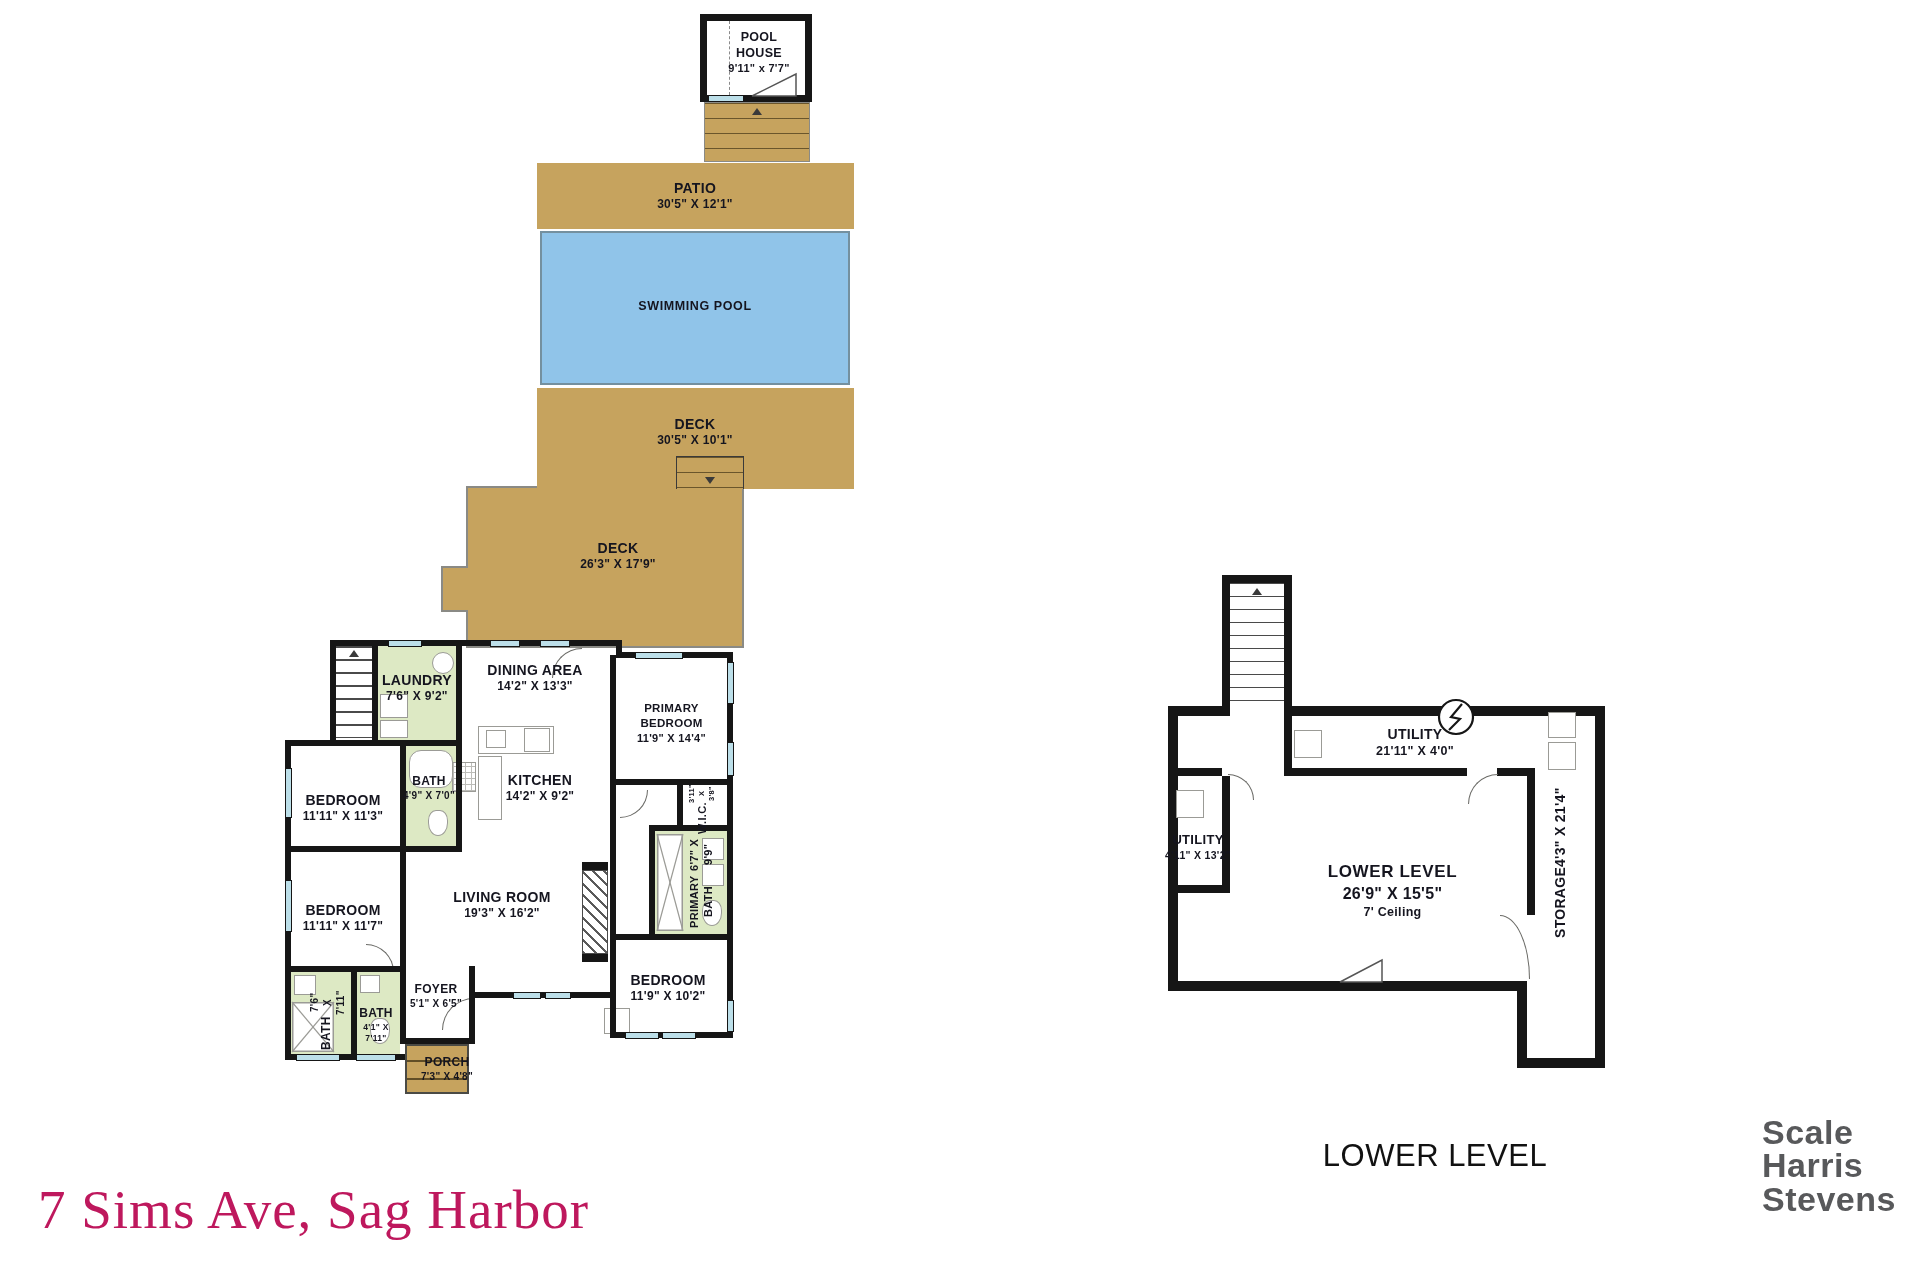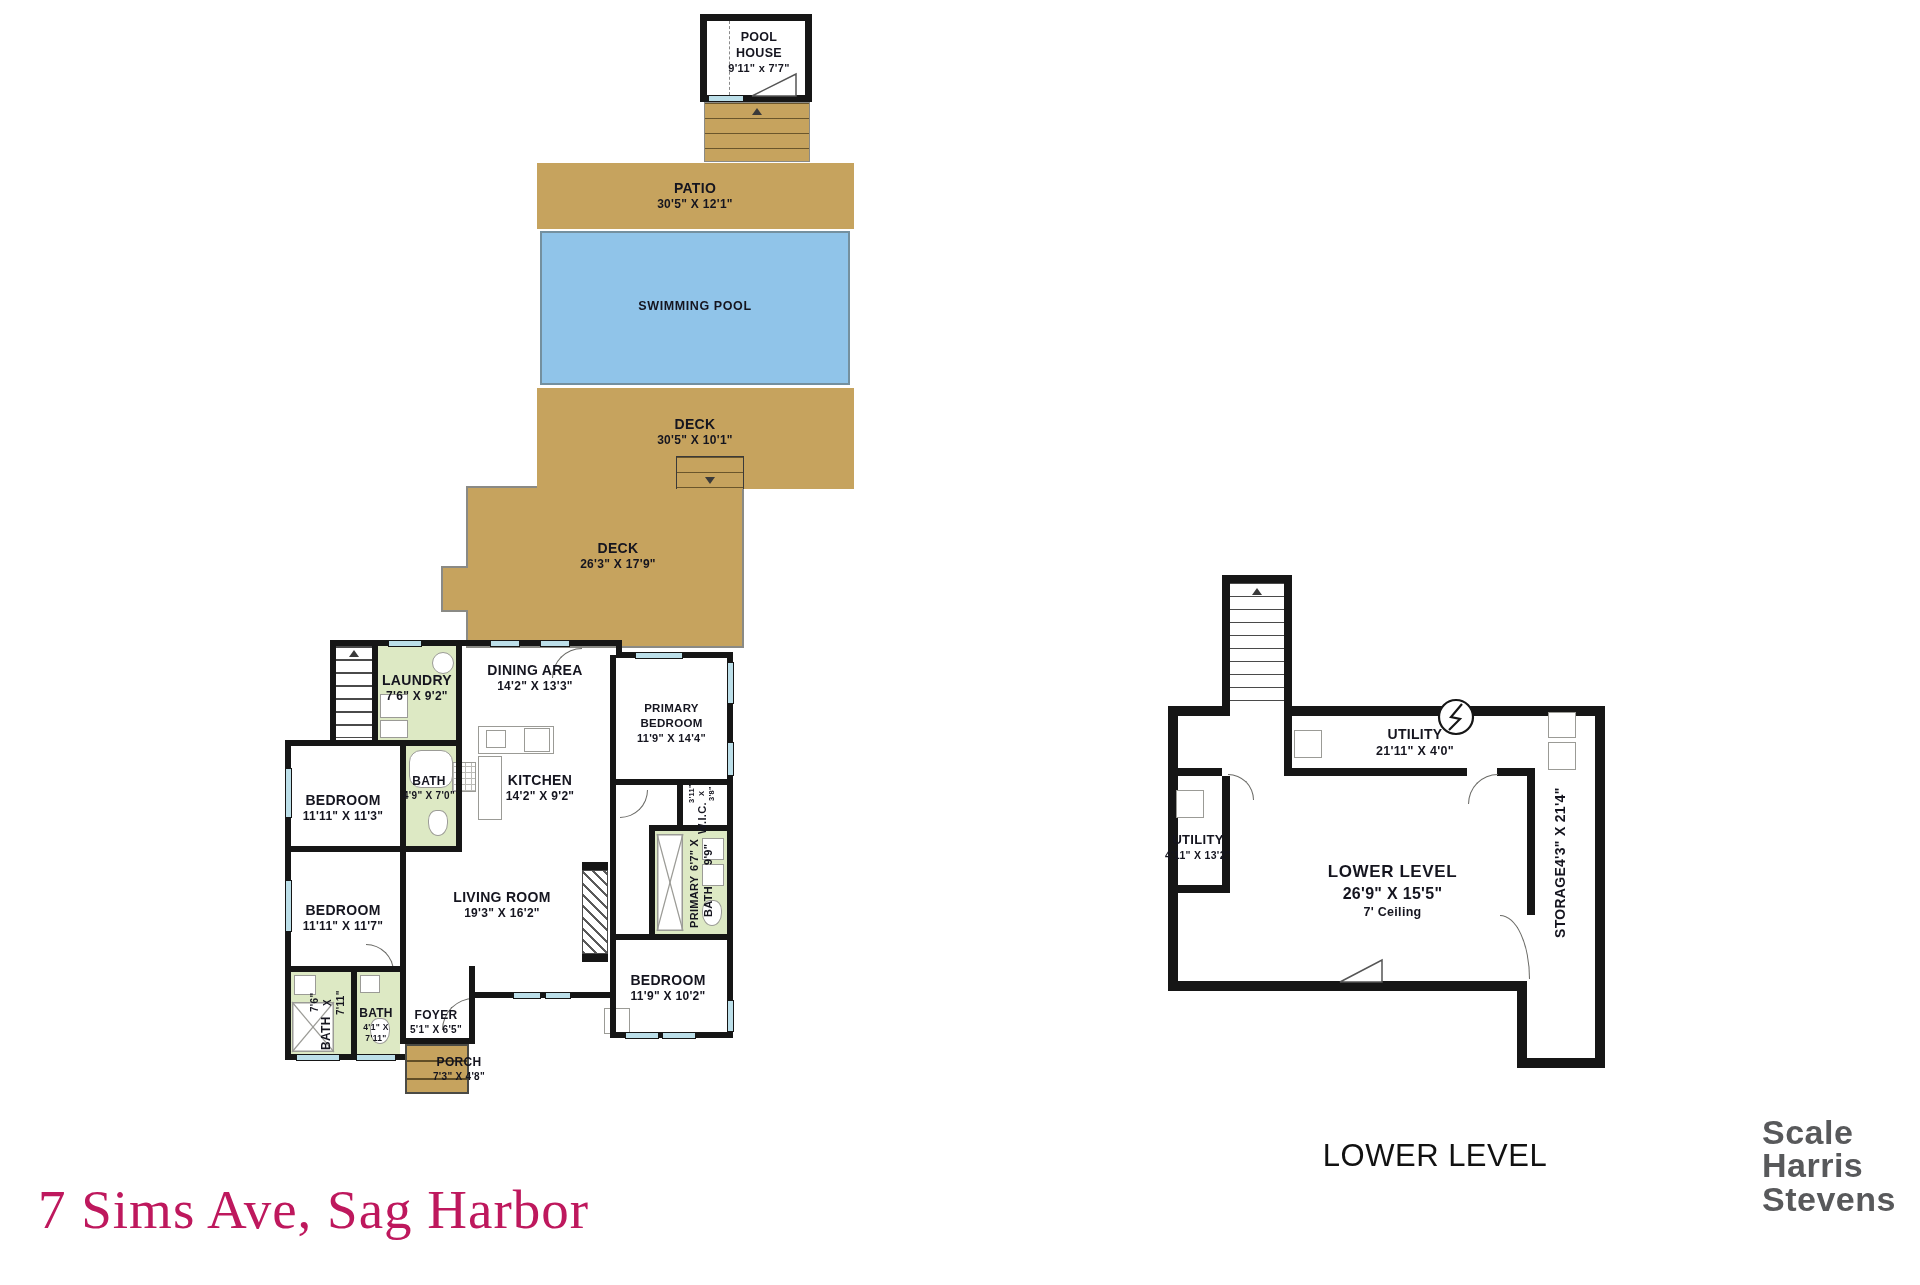--- a/index.html
+++ b/index.html
@@ -223,33 +223,33 @@
       <div class="rdims">11'11" X 11'7"</div>
     </div>
     <div class="label" style="left:432px;top:885px;width:140px;height:40px;">
       <div class="rname">LIVING ROOM</div>
       <div class="rdims">19'3" X 16'2"</div>
     </div>
     <div class="label" style="left:608px;top:968px;width:120px;height:40px;">
       <div class="rname">BEDROOM</div>
       <div class="rdims">11'9" X 10'2"</div>
     </div>
-    <div class="label" style="left:400px;top:980px;width:72px;height:32px;margin-top:26px;">
+    <div class="label" style="left:400px;top:980px;width:72px;height:32px;">
       <div class="rname" style="font-size:12px;">FOYER</div>
       <div class="rdims" style="font-size:10px;">5'1" X 6'5"</div>
     </div>
     <div class="label vert" style="left:308px;top:988px;width:38px;height:62px;flex-direction:row;">
       <div class="rname" style="font-size:12px;">BATH</div>
       <div class="rdims" style="font-size:10px;">7'6" X 7'11"</div>
     </div>
     <div class="label" style="left:352px;top:1010px;width:48px;height:30px;">
       <div class="rname" style="font-size:12px;">BATH</div>
       <div class="rdims" style="font-size:8.5px;">4'1" X 7'11"</div>
     </div>
-    <div class="label" style="left:405px;top:1052px;width:84px;height:34px;margin-left:12px;">
+    <div class="label" style="left:405px;top:1052px;width:84px;height:34px;">
       <div class="rname" style="font-size:12px;">PORCH</div>
       <div class="rdims" style="font-size:10px;">7'3" X 4'8"</div>
     </div>
   </div>
 
   <div class="abs" style="left:0;top:0;width:0;height:0;">
 
     <div class="treads" style="left:1230px;top:583px;width:54px;height:125px;"></div>
     <div class="tri-up" style="left:1252px;top:588px;"></div>
     <div class="wall8" style="left:1222px;top:575px;width:8px;height:141px;"></div>

